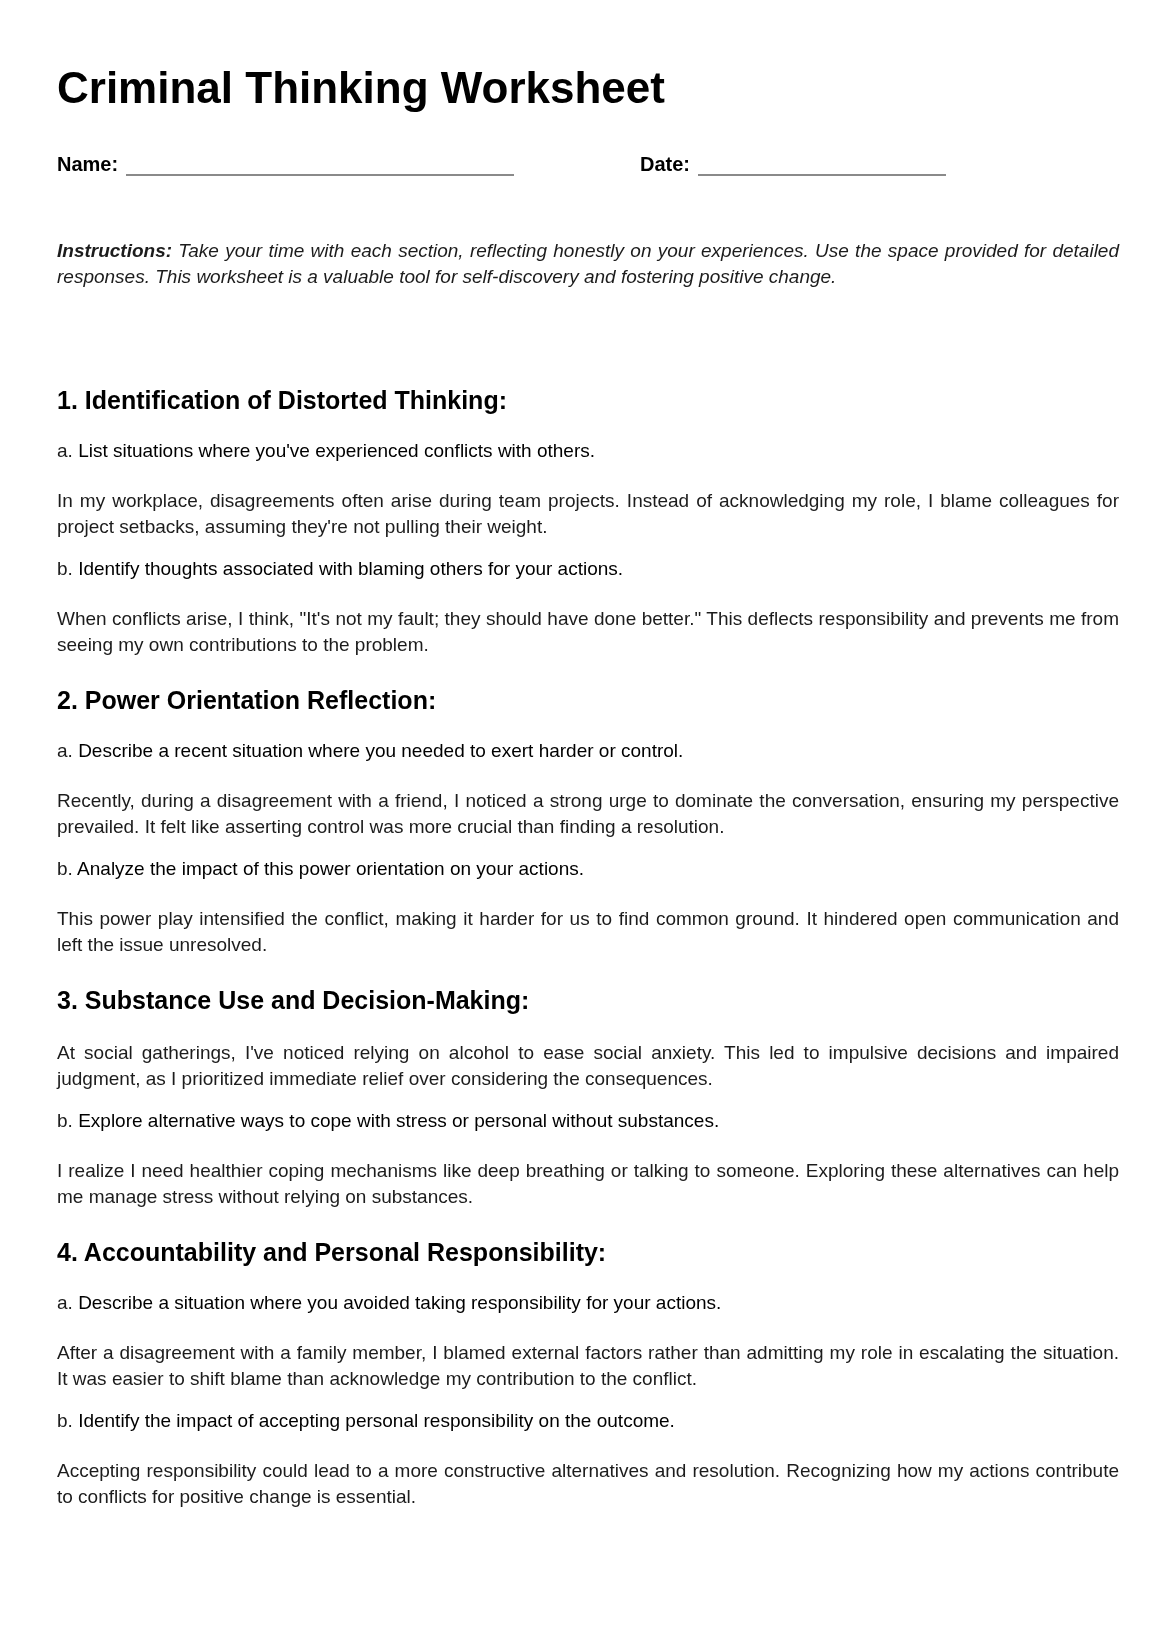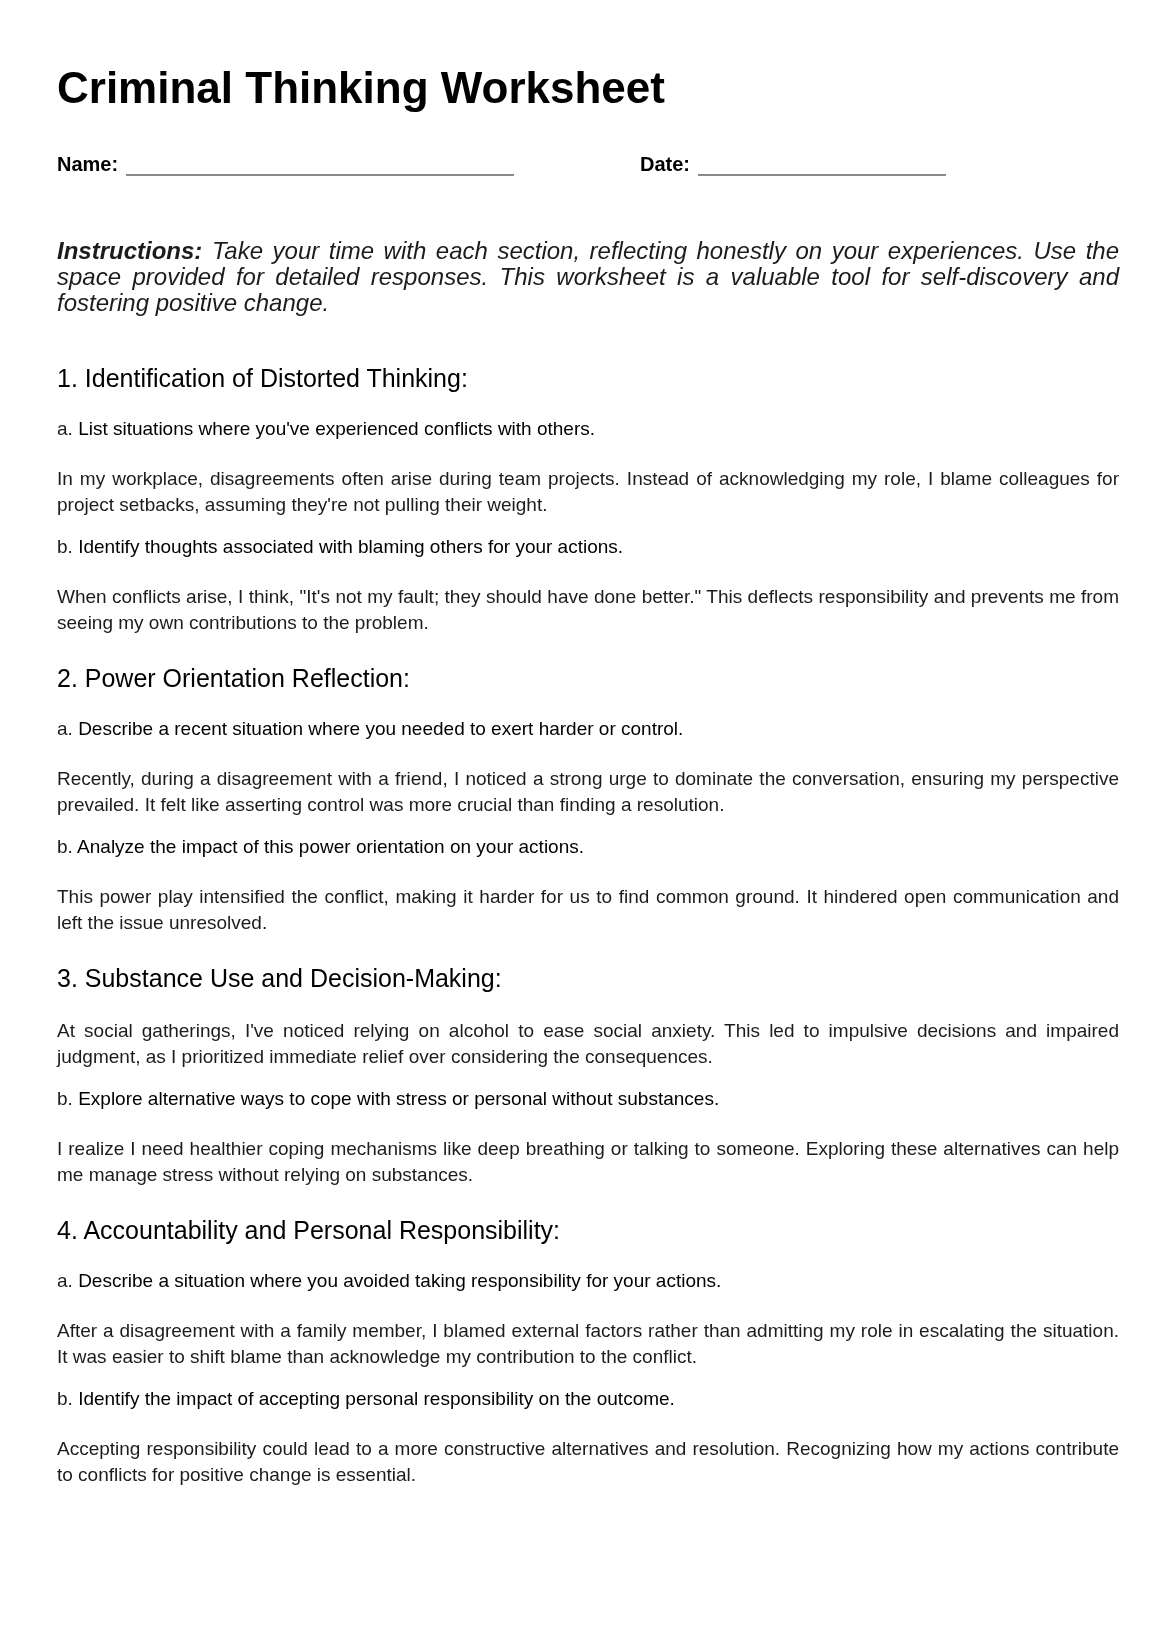--- a/index.html
+++ b/index.html
@@ -41,32 +41,32 @@
   .blank-line {
     border-bottom: 2px solid #8a8a8a;
     height: 20px;
     margin-left: 8px;
     flex: none;
   }
   .name-blank { width: 388px; }
   .date-blank { width: 248px; }
 
   .instructions {
-    margin: 60px 0 46px;
-    font-size: 24px;
+    margin: 60px 0 94px;
+    font-size: 19px;
     line-height: 26px;
     font-style: italic;
     text-align: justify;
   }
   .instr-label { font-weight: bold; }
 
   .section-heading {
     font-size: 25px;
     line-height: 32px;
-    font-weight: normal;
+    font-weight: bold;
     color: #000000;
     margin: 26px 0 22px;
   }
   .question {
     font-size: 19px;
     line-height: 26px;
     margin: 16px 0 0;
   }
   .q-prefix { font-weight: normal; }
   .q-text { font-weight: normal; color: #000000; }

